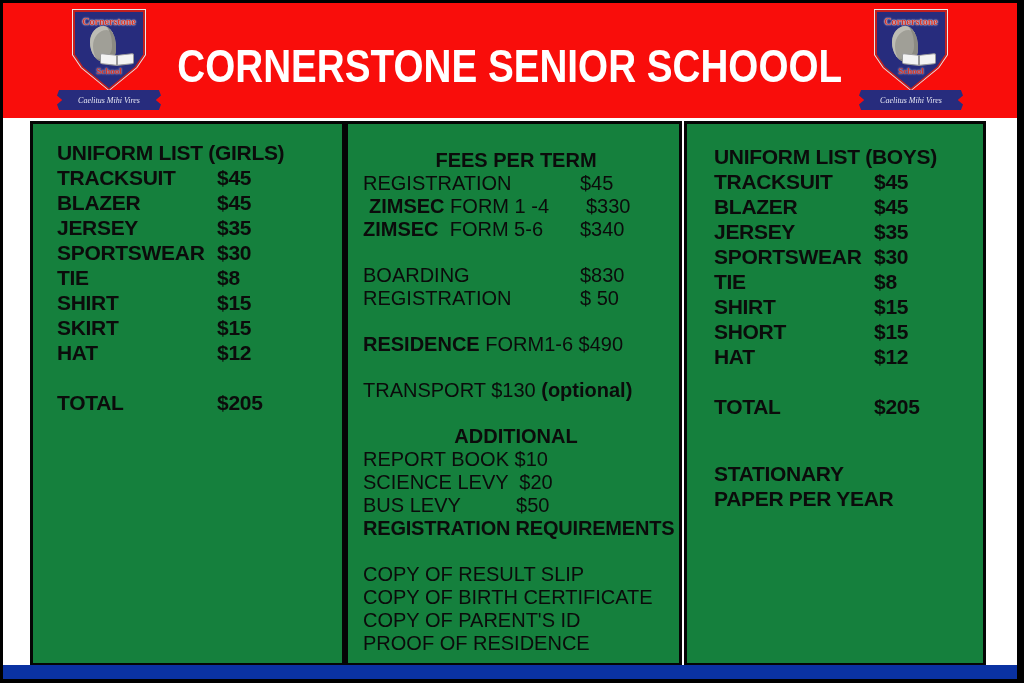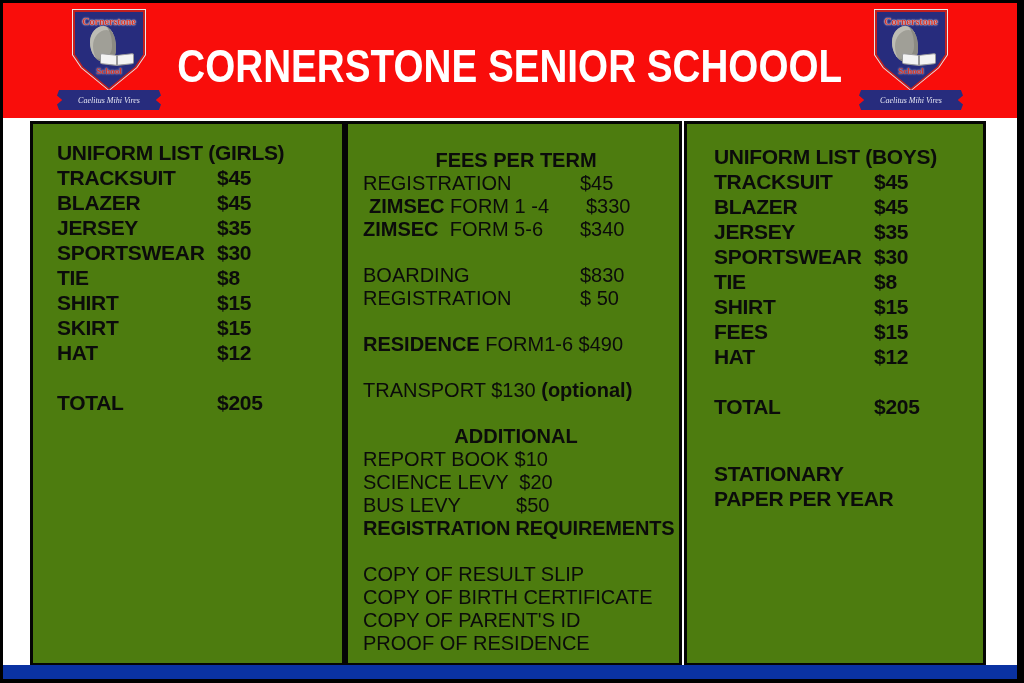--- a/index.html
+++ b/index.html
@@ -50,21 +50,21 @@
   }
   .ribbon {
     position:absolute; left:0; right:0; top:81px; height:20px; background:#272c7d;
     clip-path:polygon(2% 0,98% 0,100% 28%,95% 50%,100% 72%,98% 100%,2% 100%,0 72%,5% 50%,0 28%);
     display:flex; align-items:center; justify-content:center;
   }
   .ribbon span {
     font-family:"Liberation Serif", serif; font-style:italic; font-size:8px; color:#e8e8f4; white-space:nowrap;
   }
   
-  .box { position:absolute; top:121px; height:545px; border:3px solid #050505; background:#4d7c0f; }
+  .box { position:absolute; top:121px; height:545px; border:3px solid #050505; background:#15803d; }
   .box-girls { left:30px;  width:315px; padding:16px 0 0 24px; }
   .box-fees  { left:345px; width:337px; padding:25px 10px 0 15px; }
   .box-boys  { left:684px; width:302px; padding:20px 0 0 27px; }
 
   .u-col { font-size:21px; font-weight:700; line-height:25px; letter-spacing:-0.3px; }
   .u-row { display:flex; }
   .u-label { width:160px; }
   .sp25 { height:25px; }
 
   .f-col { font-size:20px; line-height:23px; }
@@ -216,21 +216,21 @@
       </div>
     <div class="u-row">
         <span class="u-label">TIE</span>
         <span>$8</span>
       </div>
     <div class="u-row">
         <span class="u-label">SHIRT</span>
         <span>$15</span>
       </div>
     <div class="u-row">
-        <span class="u-label">FEES</span>
+        <span class="u-label">SHORT</span>
         <span>$15</span>
       </div>
     <div class="u-row">
         <span class="u-label">HAT</span>
         <span>$12</span>
       </div>
     <div class="sp25"></div>
     <div class="u-row">
         <span class="u-label">TOTAL</span>
         <span>$205</span>

